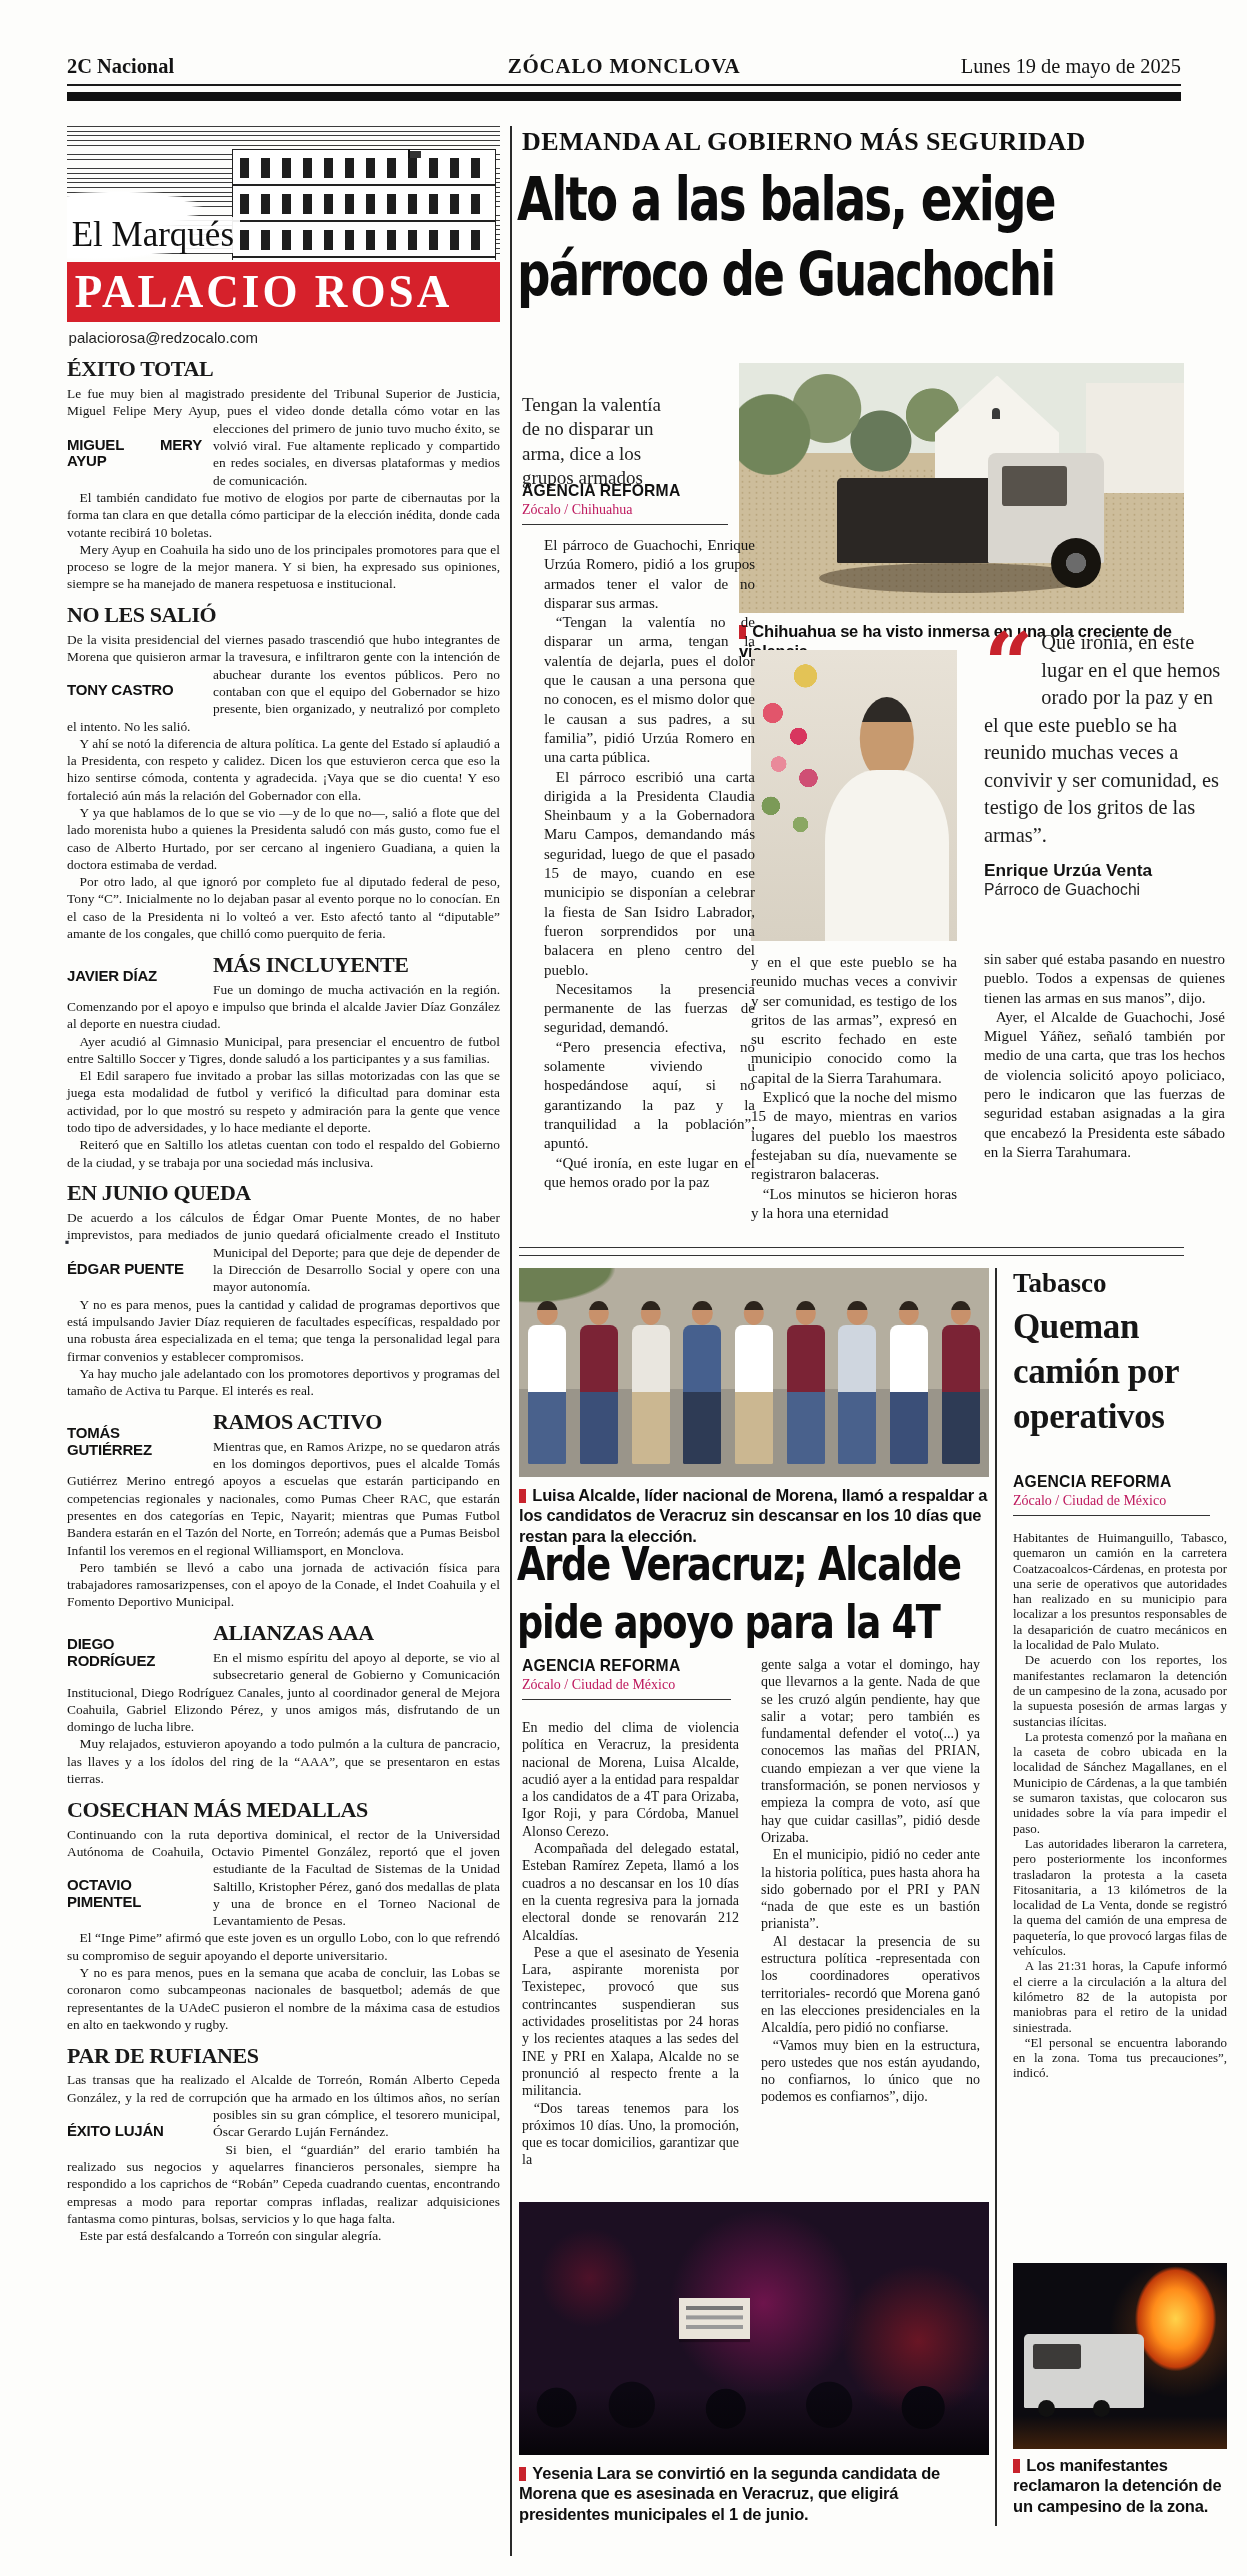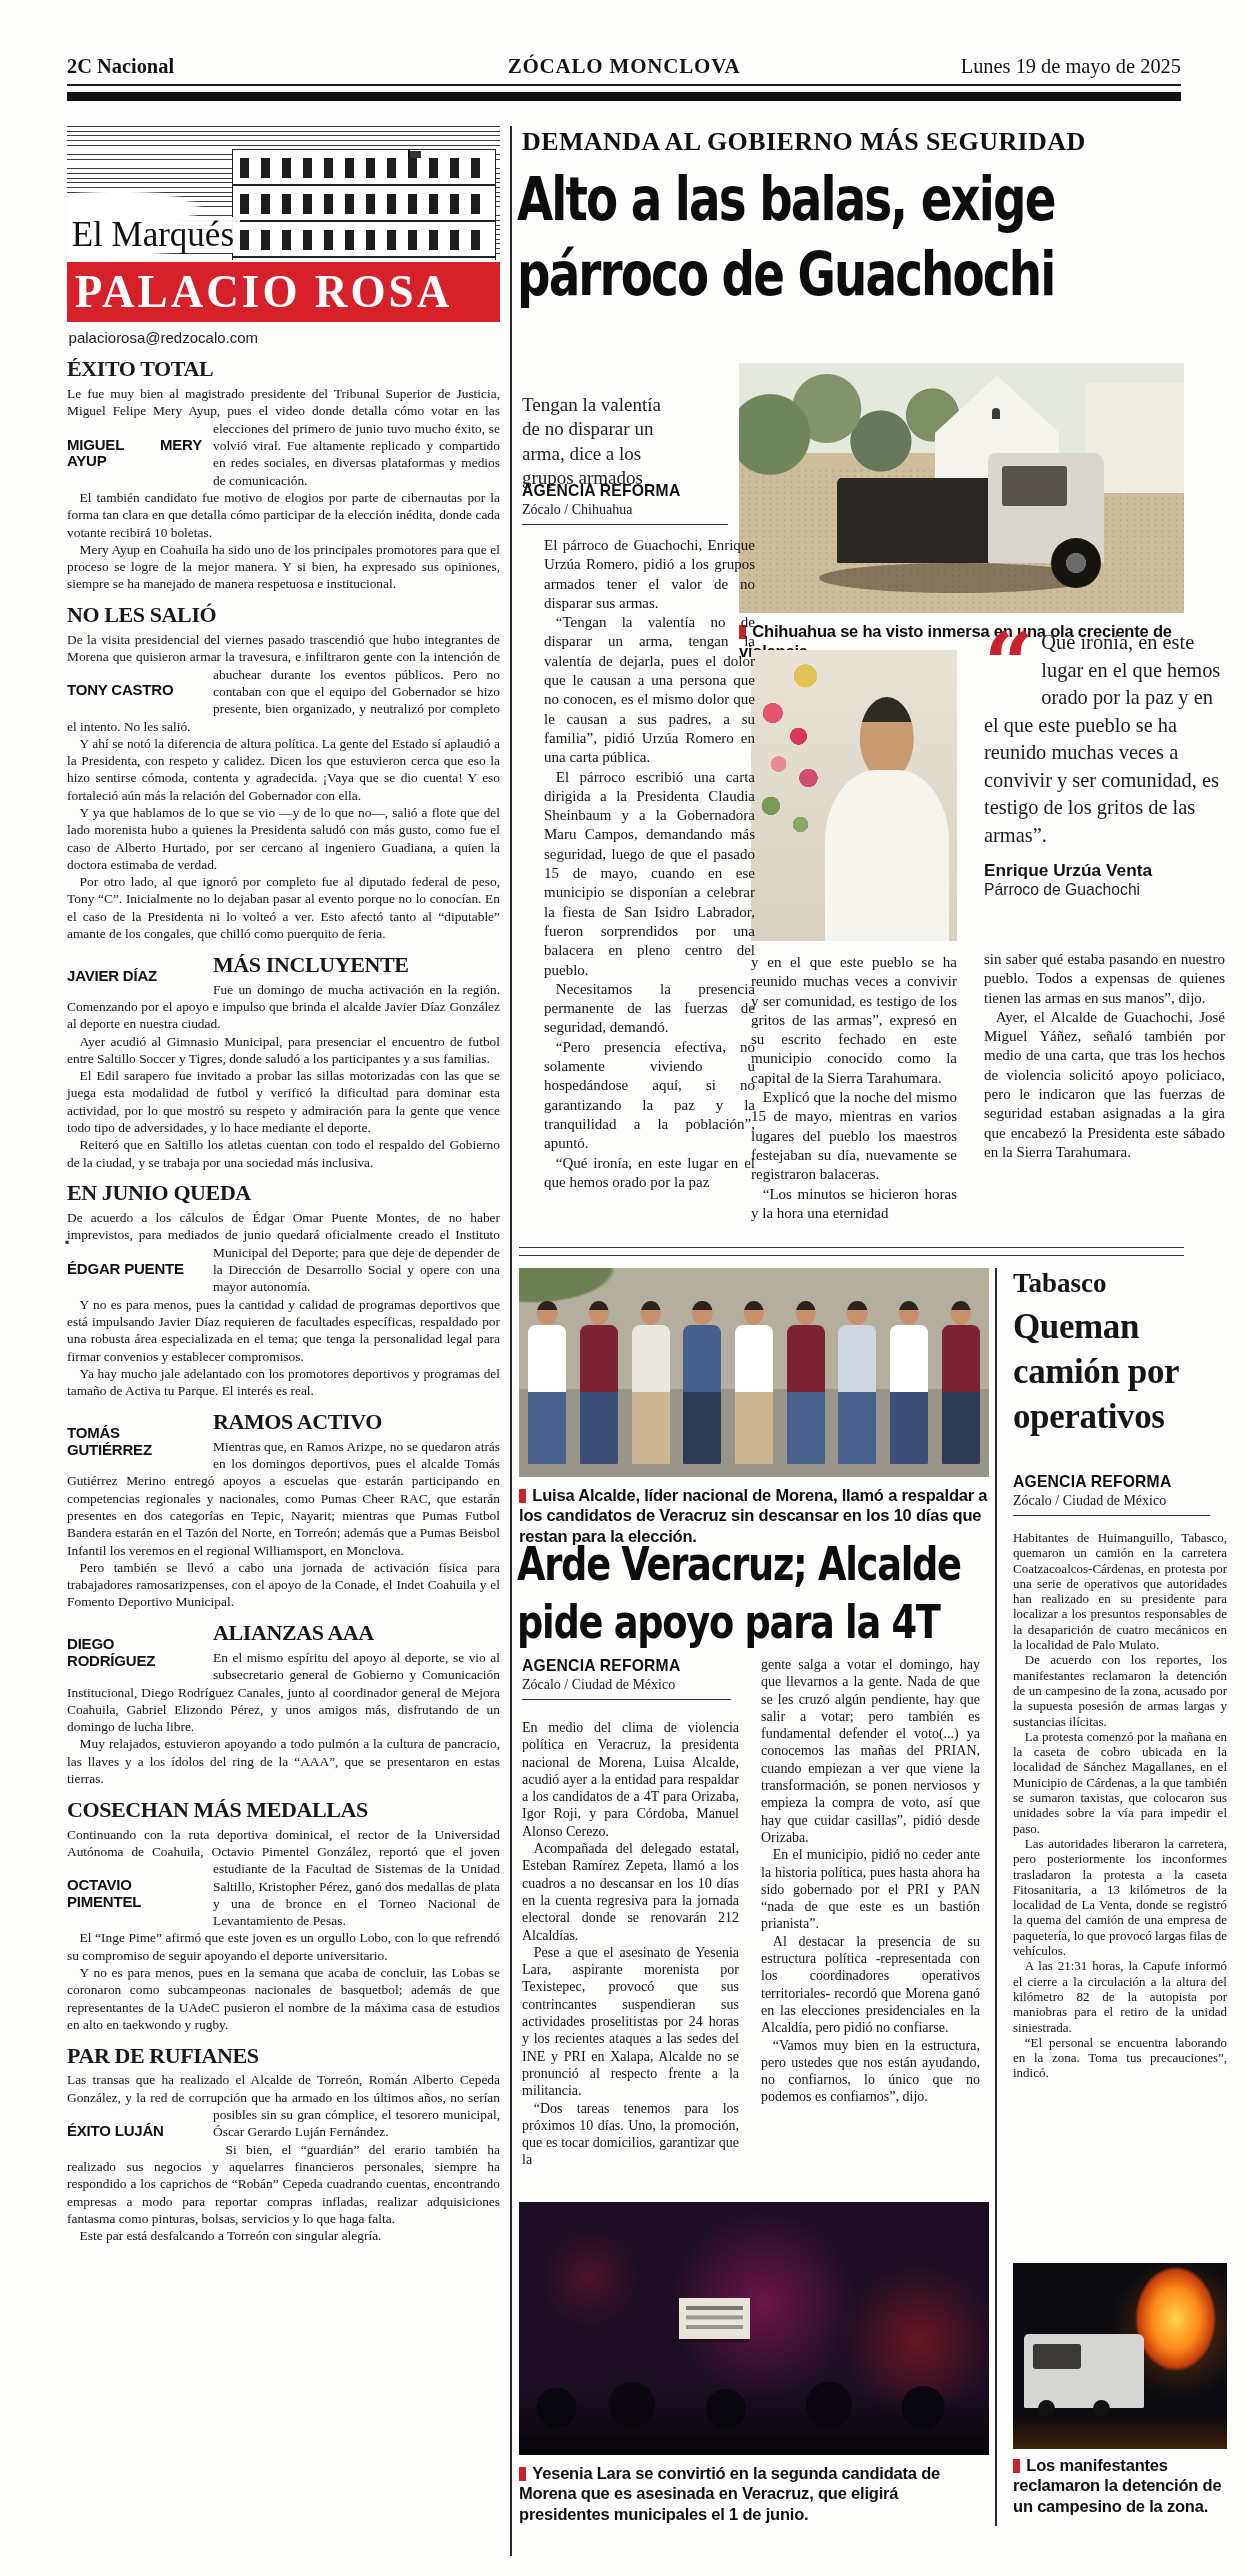--- a/index.html
+++ b/index.html
@@ -58,21 +58,21 @@
   .hs-rodriguez .pic{--hair:#2b241e;--skin:#c89b74;--shirt:#3a4252;background:linear-gradient(115deg,#d8d2c8,#c6c0b6);}
   .hs-pimentel .pic{--hair:#3c3530;--skin:#b98a64;--shirt:#23262e;background:linear-gradient(115deg,#5a1f24,#45161b);}
   .hs-lujan .pic{--hair:#2f2822;--skin:#a9794f;--shirt:#dfe3e8;background:linear-gradient(115deg,#cfd3cf,#bfc4c2);}
   
   .kicker{position:absolute;left:522px;top:128px;font:bold 26px/28px "Liberation Serif",serif;letter-spacing:0.4px;color:#111;}
   .headline1{position:absolute;left:517px;top:162px;white-space:nowrap;
       font:bold 60px/75px "DejaVu Sans",sans-serif;letter-spacing:-2.4px;transform:scaleX(.78);transform-origin:left top;color:#0d0d0d;}
   .headline1 .l2{display:block;}
   .deck{position:absolute;left:522px;top:393px;width:154px;font:19px/24.4px "Liberation Serif",serif;color:#222;}
   .byline .agency{font:bold 15.7px/19px "Liberation Sans",sans-serif;letter-spacing:0.2px;color:#111;}
-  .byline .place{font:14px/19px "Liberation Serif",serif;color:#0f172a;}
+  .byline .place{font:14px/19px "Liberation Serif",serif;color:#be185d;}
   .byline .brule{margin-top:4.7px;width:100%;height:1.6px;background:#333;}
   .byl-main{position:absolute;left:522px;top:481px;width:206px;}
   .bodycol{position:absolute;text-align:justify;overflow:hidden;}
   .bodycol p{margin:0;}
   .bodycol p + p{text-indent:11.8px;}
   .col-main{font:15px/19.3px "Liberation Serif",serif;}
   .mc1{left:544px;top:536px;width:211px;height:692px;}
   .mc2{left:751px;top:953px;width:206px;height:277px;}
   .mc3{left:984px;top:950px;width:241px;height:280px;}
   
@@ -425,21 +425,21 @@
   <div class="tab-kicker">Tabasco</div>
   <div class="tab-headline">Queman camión por operativos</div>
 
   <div class="byline byl-tab">
     <div class="agency">AGENCIA REFORMA</div>
     <div class="place">Zócalo / Ciudad de México</div>
     <div class="brule"></div>
   </div>
 
   <div class="bodycol col-tab tc1">
-      <p>Habitantes de Huimanguillo, Tabasco, quemaron un camión en la carretera Coatzacoalcos-Cárdenas, en protesta por una serie de operativos que autoridades han realizado en su presidente para localizar a los presuntos responsables de la desaparición de cuatro mecánicos en la localidad de Palo Mulato.</p>
+      <p>Habitantes de Huimanguillo, Tabasco, quemaron un camión en la carretera Coatzacoalcos-Cárdenas, en protesta por una serie de operativos que autoridades han realizado en su municipio para localizar a los presuntos responsables de la desaparición de cuatro mecánicos en la localidad de Palo Mulato.</p>
       <p>De acuerdo con los reportes, los manifestantes reclamaron la detención de un campesino de la zona, acusado por la supuesta posesión de armas largas y sustancias ilícitas.</p>
       <p>La protesta comenzó por la mañana en la caseta de cobro ubicada en la localidad de Sánchez Magallanes, en el Municipio de Cárdenas, a la que también se sumaron taxistas, que colocaron sus unidades sobre la vía para impedir el paso.</p>
       <p>Las autoridades liberaron la carretera, pero posteriormente los inconformes trasladaron la protesta a la caseta Fitosanitaria, a 13 kilómetros de la localidad de La Venta, donde se registró la quema del camión de una empresa de paquetería, lo que provocó largas filas de vehículos.</p>
       <p>A las 21:31 horas, la Capufe informó el cierre a la circulación a la altura del kilómetro 82 de la autopista por maniobras para el retiro de la unidad siniestrada.</p>
       <p>“El personal se encuentra laborando en la zona. Toma tus precauciones”, indicó.</p>
     </div>
 
   <div class="photo photo-fire">
     <div class="flame"></div>
       <div class="truck"></div>

